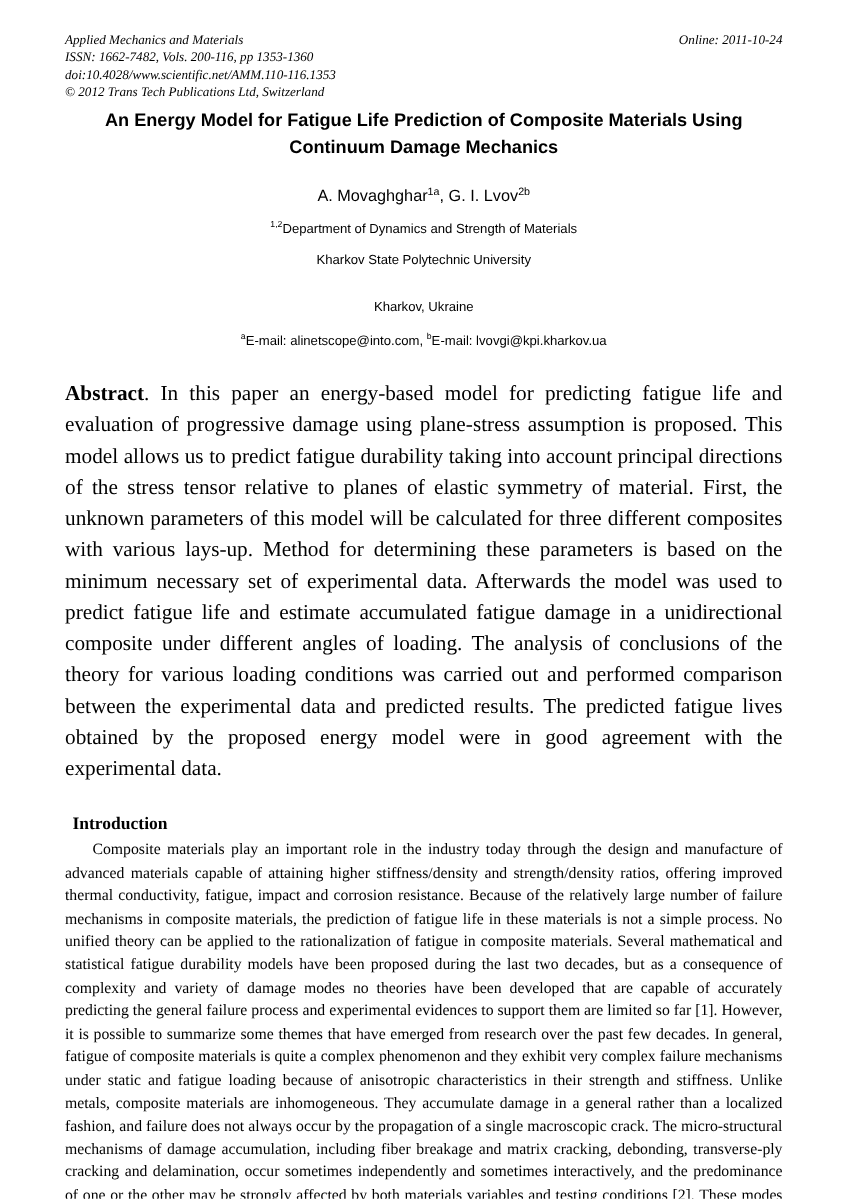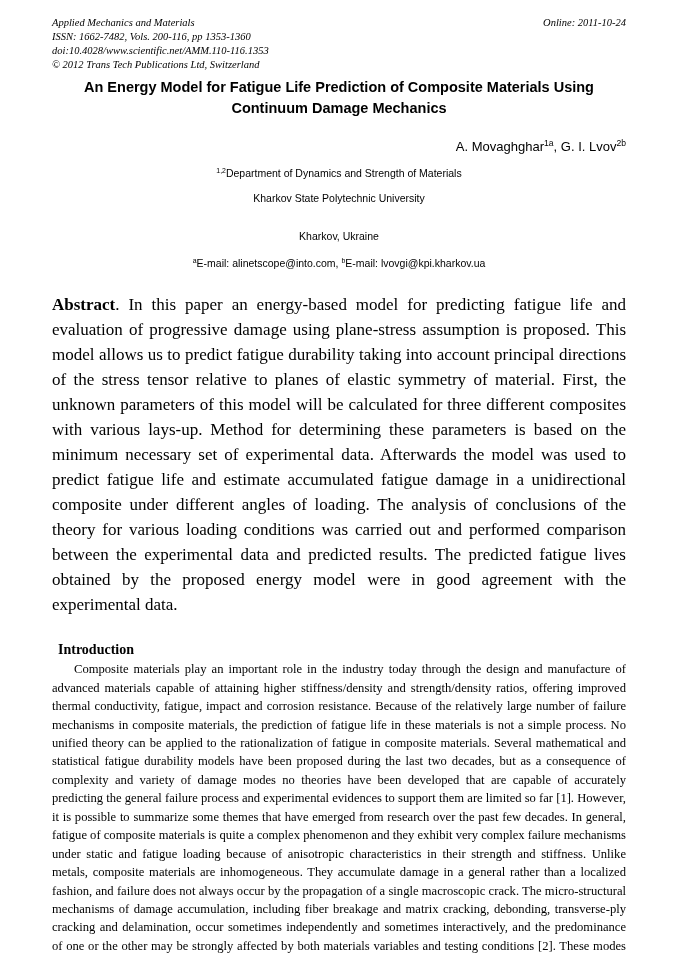--- a/index.html
+++ b/index.html
@@ -12,21 +12,21 @@
     height: 959px;
     font-family: "Liberation Serif", serif;
     color: #000000;
     overflow: hidden;
   }
   .page {
     position: relative;
     width: 678px;
     height: 959px;
     box-sizing: border-box;
-    padding: 16px 52px 0 52px;
+    padding: 26px 52px 0 52px;
     background: #ffffff;
   }
   .header {
     display: flex;
     justify-content: space-between;
     align-items: flex-start;
     font-size: 10.5px;
     line-height: 1.32;
   }
   .header-left {
@@ -43,21 +43,21 @@
   .title {
     text-align: center;
     font-family: "Liberation Sans", sans-serif;
     font-weight: bold;
     font-size: 14.5px;
     line-height: 1.45;
     margin-top: 6px;
     padding: 0 8px;
   }
   .authors {
-    text-align: right;
+    text-align: center;
     font-family: "Liberation Sans", sans-serif;
     font-size: 13px;
     margin-top: 20px;
   }
   .affil {
     text-align: center;
     font-family: "Liberation Sans", sans-serif;
     font-size: 10.5px;
     margin-top: 13px;
   }

